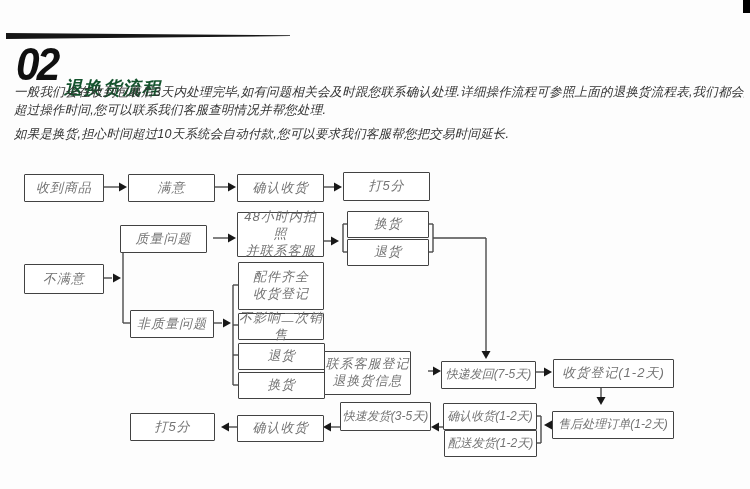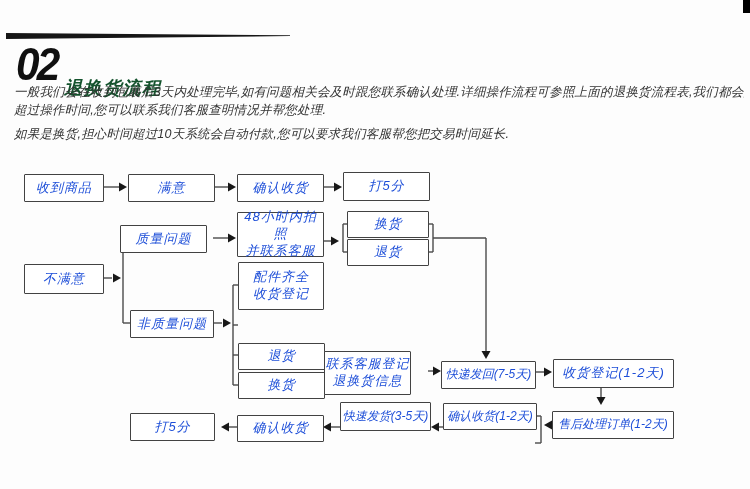--- a/index.html
+++ b/index.html
@@ -19,21 +19,21 @@
           letter-spacing:1.5px;color:#14532d;margin-top:24px;}
   .corner-mark{position:absolute;right:0;top:0;width:7px;height:13px;background:#000;}
   
   .intro{position:absolute;left:14px;top:84px;width:730px;font-size:12.5px;
          color:#333;letter-spacing:0.2px;}
   .intro div{white-space:nowrap;line-height:17.5px;overflow:hidden;}
   .intro .gap{margin-top:7px;}
   
   .fbox{position:absolute;background:#fff;border:1.5px solid #424242;border-radius:1px;
         display:flex;flex-direction:column;align-items:center;justify-content:center;
-        font-size:13px;color:#1d4ed8;text-align:center;line-height:1.3;letter-spacing:1px;}
+        font-size:13px;color:#737373;text-align:center;line-height:1.3;letter-spacing:1px;}
   .fbox.sm{font-size:12px;letter-spacing:0;}
   svg.connectors{position:absolute;left:0;top:0;pointer-events:none;}
   svg.connectors line{stroke:#4a4a4a;stroke-width:1.4;}
   svg.connectors polygon{fill:#181818;}
 </style>
 </head>
 <body>
 
 <div class="stage">
 
@@ -144,20 +144,23 @@
     <span>不满意</span>
     </div>
   <div class="fbox" style="left:130px;top:310px;width:82px;height:26px">
     <span>非质量问题</span>
     </div>
 
   <div class="fbox" style="left:238px;top:262px;width:84px;height:46px">
     <span>配件齐全</span>
     <span>收货登记</span>
     </div>
+  <div class="fbox" style="left:238px;top:313px;width:84px;height:25px">
+    <span>不影响二次销售</span>
+    </div>
   <div class="fbox" style="left:238px;top:343px;width:85px;height:25px">
     <span>退货</span>
     </div>
   <div class="fbox" style="left:238px;top:372px;width:85px;height:25px">
     <span>换货</span>
     </div>
 
   <div class="fbox" style="left:324px;top:351px;width:85px;height:42px">
     <span>联系客服登记</span>
     <span>退换货信息</span>
@@ -167,20 +170,23 @@
     </div>
   <div class="fbox" style="left:553px;top:359px;width:119px;height:27px">
     <span>收货登记(1-2天)</span>
     </div>
   <div class="fbox sm" style="left:552px;top:411px;width:120px;height:26px">
     <span>售后处理订单(1-2天)</span>
     </div>
   <div class="fbox sm" style="left:443px;top:403px;width:92px;height:25px">
     <span>确认收货(1-2天)</span>
     </div>
+  <div class="fbox sm" style="left:444px;top:430px;width:91px;height:25px">
+    <span>配送发货(1-2天)</span>
+    </div>
   <div class="fbox sm" style="left:340px;top:402px;width:89px;height:27px">
     <span>快速发货(3-5天)</span>
     </div>
   <div class="fbox" style="left:237px;top:415px;width:85px;height:25px">
     <span>确认收货</span>
     </div>
   <div class="fbox" style="left:130px;top:413px;width:83px;height:26px">
     <span>打5分</span>
     </div>
 

